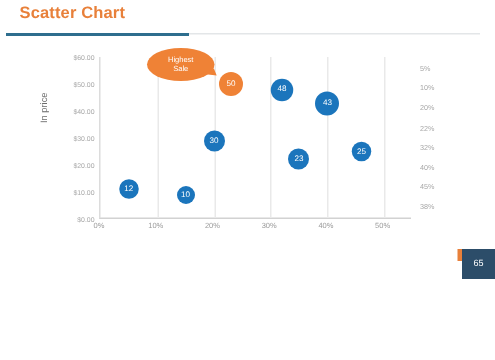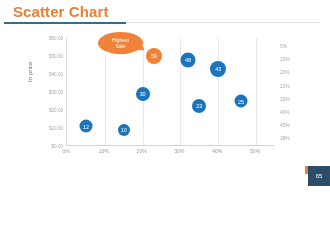--- a/index.html
+++ b/index.html
@@ -18,21 +18,21 @@
     position: absolute;
     inset: 0;
     background: #ffffff;
   }
 
   
   .slide-title {
     position: absolute;
     left: 13px;
     top: 3px;
-    font-size: 15px;
+    font-size: 11px;
     font-weight: bold;
     color: #e8803a;
     letter-spacing: 0.1px;
     white-space: nowrap;
   }
   .title-rule {
     position: absolute;
     left: 4px;
     top: 22px;
     width: 122px;

